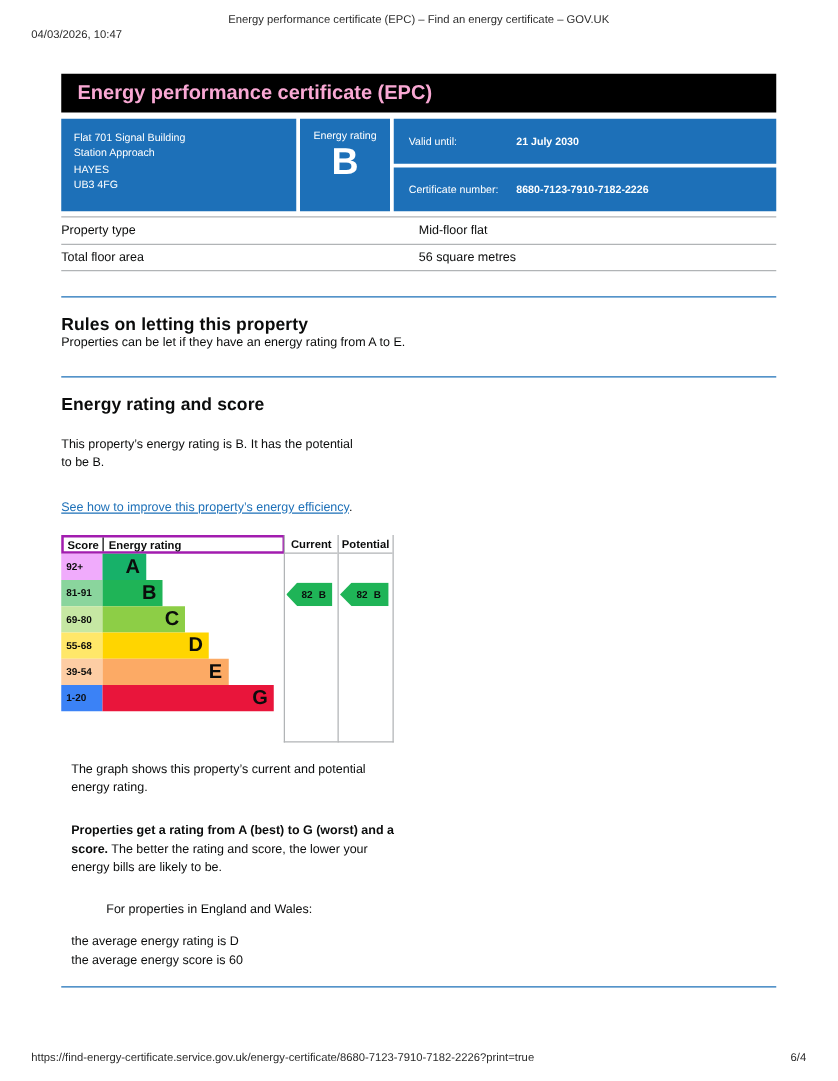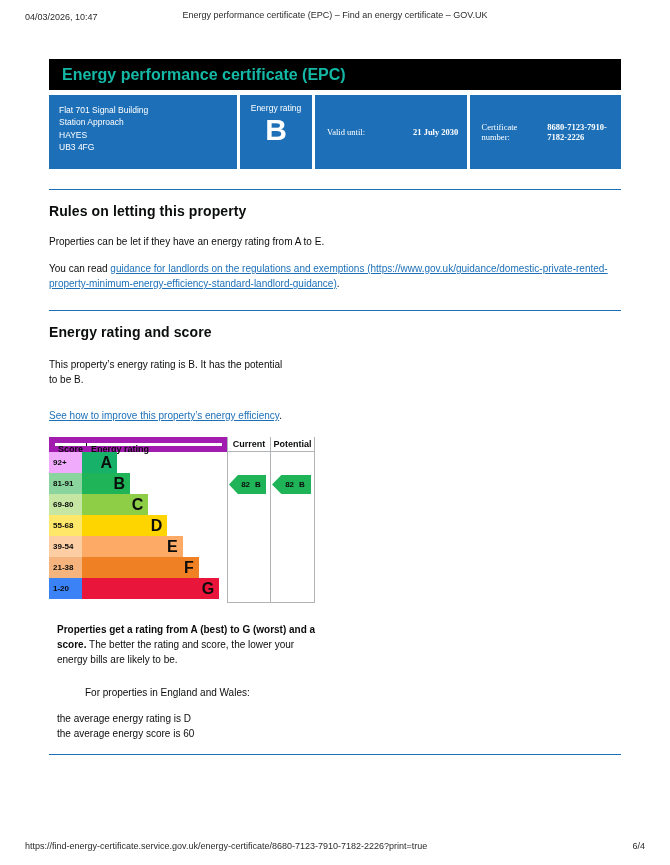--- a/index.html
+++ b/index.html
@@ -5,38 +5,38 @@
   * { margin:0; padding:0; box-sizing:border-box; }
   html,body { background:#fff; }
   body {
     width:670px; height:865px; position:relative;
     font-family:"Liberation Sans", sans-serif; color:#0b0c0c;
     overflow:hidden;
   }
   
   .print-header { position:absolute; top:10px; left:0; right:0; text-align:center;
     font-size:9px; color:#2b2b2b; }
-  .print-date { position:absolute; left:25px; top:2px; }
+  .print-date { position:absolute; left:25px; top:12px; }
   .print-footer { position:absolute; bottom:14px; left:25px; right:25px;
     font-size:9px; color:#2b2b2b; display:flex; justify-content:space-between; }
 
   .main { position:absolute; left:49px; top:59px; width:572px; }
 
   
-  .banner { background:#000; color:#14b8a6; height:31px; line-height:31px;
+  .banner { background:#000; color:#f9a8d4; height:31px; line-height:31px;
     font-size:16px; font-weight:bold; padding-left:13px; }
 
   
   .summary { margin-top:5px; height:74px; display:flex; gap:3px; }
   .summary .cell { background:#1d70b8; color:#fff; }
   .addr-cell { width:188px; padding:9px 10px; font-size:8.5px; line-height:1.45; }
   .rating-cell { width:72px; text-align:center; padding-top:8px; }
   .rating-cell .lbl { font-size:8.5px; }
   .rating-cell .big { font-size:30px; font-weight:bold; line-height:1.1; }
-  .validity { flex:1; display:flex; flex-direction:row; gap:3px;font-family:Liberation Serif, serif; }
+  .validity { flex:1; display:flex; flex-direction:column; gap:3px; }
   .validity .vrow { flex:1; display:flex; align-items:center; font-size:8.5px; }
   .validity .vlabel { margin-left:12px; width:86px; }
   .validity .vvalue { font-weight:bold; }
 
   
   .ptable { margin-top:4px; }
   .ptable .prow { display:flex; align-items:center; height:22px;
     border-top:1px solid #b1b4b6; font-size:10px; }
   .ptable .prow:last-child { border-bottom:1px solid #b1b4b6; }
   .ptable .pcell-l { width:50%; }
@@ -44,37 +44,37 @@
 
   hr.sect { border:none; border-top:1px solid #1d70b8; }
   .hr1 { margin-top:20px; }
   .hr2 { margin-top:19px; }
   .hr3 { margin-top:13px; }
 
   h2.sect-h { font-size:14px; font-weight:bold; margin-top:13px; letter-spacing:.1px; }
   p.body { font-size:10px; line-height:15px; }
   a.lnk { color:#1d70b8; text-decoration:underline; cursor:pointer; }
 
-  .rules-p1 { margin-top:15px; }
+  .rules-p1 { }
   .rules-p2 { margin-top:12px; line-height:16px; }
 
   
   .columns { display:flex;flex-direction:column; }
   .col-left { width:300px; }
   .col-right { width:264px; margin-left:8px; }
   .cl-p1 { margin-top:17px; width:238px; }
   .cl-link { margin-top:21px; width:252px; line-height:14px; }
   .cr-p1 { margin-top:14px; }
   .cr-p2 { margin-top:19px; }
   .cr-p3 { margin-top:18px;padding-left:28px; }
   .cr-p4 { margin-top:11px; line-height:13px; }
 
   
   .chart { margin-top:14px; position:relative; width:266px; height:166px; }
-  .chart-left-head { display:flex; height:15px; border:6px solid #a21caf; width:179px; }
+  .chart-left-head { display:flex; height:15px; border:2px solid #a21caf; width:179px; }
   .chart-left-head .hs { width:32px; border-right:1px solid #0b0c0c;
     font-size:9px; font-weight:bold; line-height:13px; padding-left:3px; }
   .chart-left-head .hr { flex:1; font-size:9px; font-weight:bold; line-height:13px; padding-left:4px; }
   .band-row { display:flex; height:21px; width:179px; }
   .score-cell { width:33px; font-size:8px; font-weight:bold; line-height:21px; padding-left:4px; }
   .band-track { width:146px; }
   .band-bar { height:21px; display:flex; align-items:center; justify-content:flex-end;
     padding-right:5px; font-size:16px; font-weight:bold; color:#0b0c0c; }
   .cp-col { position:absolute; top:0; height:166px; border-left:1px solid #b1b4b6;
     border-right:1px solid #b1b4b6; border-bottom:1px solid #b1b4b6; background:transparent; }
@@ -118,27 +118,36 @@
         <span class="vlabel">Valid until:</span>
         <span class="vvalue">21 July 2030</span>
       </div>
       <div class="cell vrow">
         <span class="vlabel">Certificate number:</span>
         <span class="vvalue">8680-7123-7910-7182-2226</span>
       </div>
     </div>
   </div>
 
+  <div class="ptable">
+    <div class="prow">
+      <div class="pcell-l">Property type</div>
+      <div class="pcell-v">Mid-floor flat</div>
+    </div>
+    <div class="prow">
+      <div class="pcell-l">Total floor area</div>
+      <div class="pcell-v">56 square metres</div>
+    </div>
+  </div>
 
   <hr class="sect hr1">
 
   <div>
     <h2 class="sect-h">Rules on letting this property</h2>
     <p class="body rules-p1">Properties can be let if they have an energy rating from A to E.</p>
-    <p class="body rules-p2"><span>You can read </span><a class="lnk">guidance for landlords on the regulations and exemptions (https://www.gov.uk/guidance/domestic-private-rented-property-minimum-energy-efficiency-standard-landlord-guidance)</a><span>.</span></p>
   </div>
 
   <hr class="sect hr2">
 
   <div class="columns">
     <div class="col-left">
       <h2 class="sect-h">Energy rating and score</h2>
       <p class="body cl-p1">This property’s energy rating is B. It has the potential to be B.</p>
       <p class="body cl-link"><a class="lnk">See how to improve this property’s energy efficiency</a><span>.</span></p>
 
@@ -182,28 +191,20 @@
         </div>
         <div class="band-row">
           <div class="score-cell" style="background: rgb(253, 205, 164);">39-54</div>
           <div class="band-track">
               <div class="band-bar" style="width: 69%; background: rgb(252, 170, 101);">
                 <span>E</span>
               </div>
             </div>
         </div>
         <div class="band-row">
-          <div class="score-cell" style="background: rgb(245, 180, 126);">21-38</div>
-          <div class="band-track">
-              <div class="band-bar" style="width: 80%; background: rgb(239, 128, 35);">
-                <span>F</span>
-              </div>
-            </div>
-        </div>
-        <div class="band-row">
           <div class="score-cell" style="background: #3b82f6;">1-20</div>
           <div class="band-track">
               <div class="band-bar" style="width: 94%; background: rgb(233, 21, 59);">
                 <span>G</span>
               </div>
             </div>
         </div>
 
         <div class="cp-col cp-current">
           <div class="cp-head">Current</div>
@@ -217,20 +218,21 @@
           <span>B</span>
         </div>
         <div class="rating-arrow arrow-potential" style="background: rgb(31, 180, 87);">
           <span>82</span>
           <span>B</span>
         </div>
       </div>
     </div>
 
     <div class="col-right">
+      <p class="body cr-p1">The graph shows this property’s current and potential energy rating.</p>
       <p class="body cr-p2"><b>Properties get a rating from A (best) to G (worst) and a score.</b><span> The better the rating and score, the lower your energy bills are likely to be.</span></p>
       <p class="body cr-p3">For properties in England and Wales:</p>
       <p class="body cr-p4">
         <span>the average energy rating is D</span><br>
         <span>the average energy score is 60</span>
       </p>
     </div>
   </div>
 
   <hr class="sect hr3">

